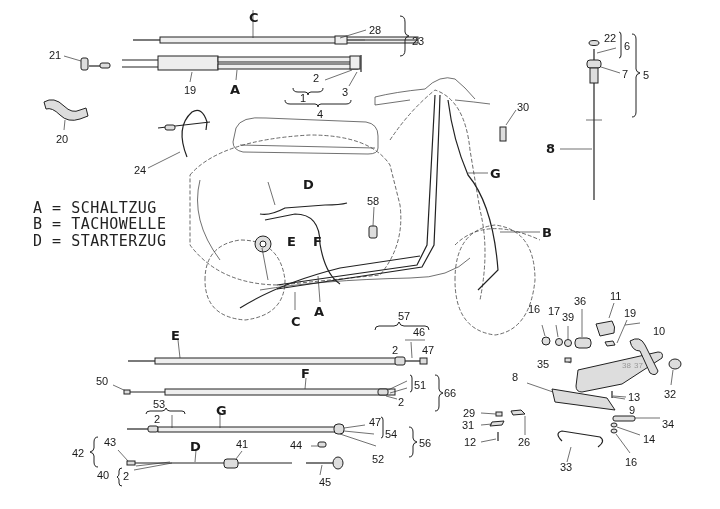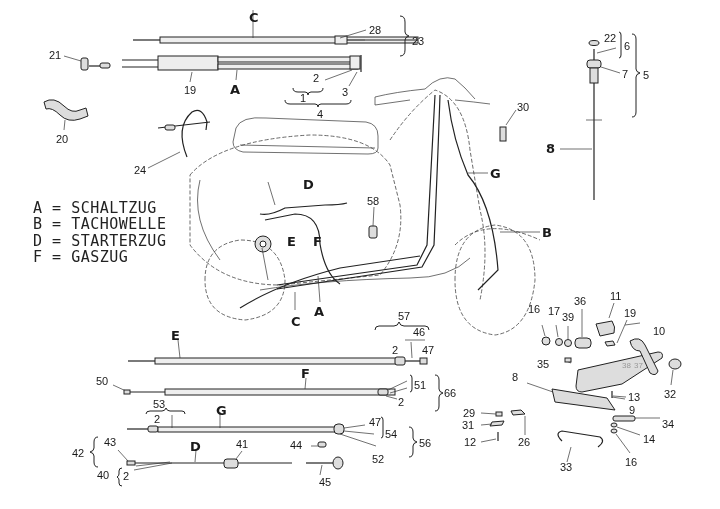--- a/index.html
+++ b/index.html
@@ -313,14 +313,13 @@
   <text class="lbl" x="463" y="417">29</text>
   <text class="lbl" x="462" y="429">31</text>
   <text class="lbl" x="464" y="446">12</text>
   <text class="lbl" x="518" y="446">26</text>
 </svg>
 
 <div class="legend">
   <div><span>A</span> <span>=</span> <span>SCHALTZUG</span></div>
   <div><span>B</span> <span>=</span> <span>TACHOWELLE</span></div>
   <div><span>D</span> <span>=</span> <span>STARTERZUG</span></div>
-  <div><span>F</span> <span>=</span> <span>GASZUG</span></div>
 </div>
 
 </body></html>

